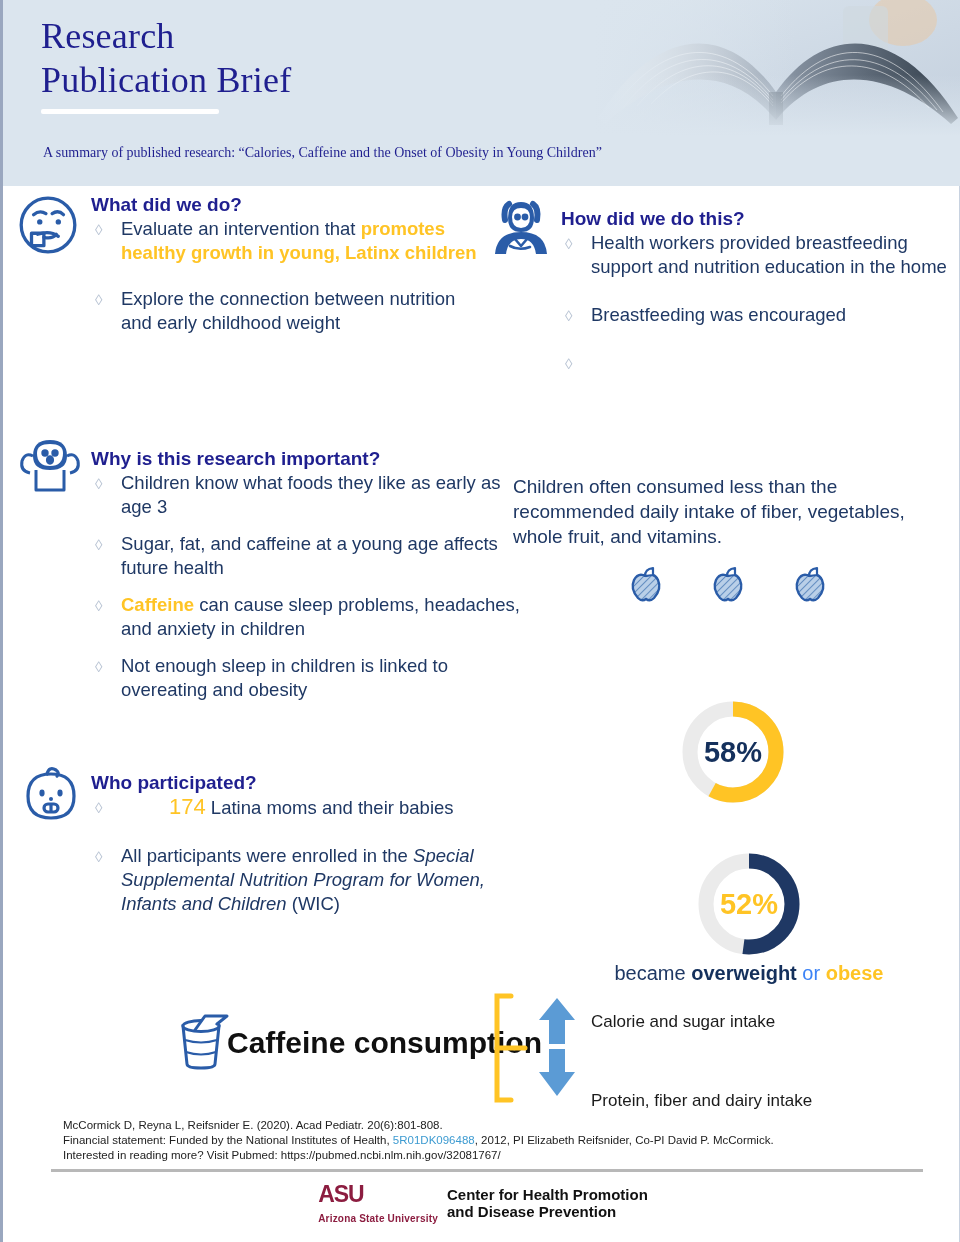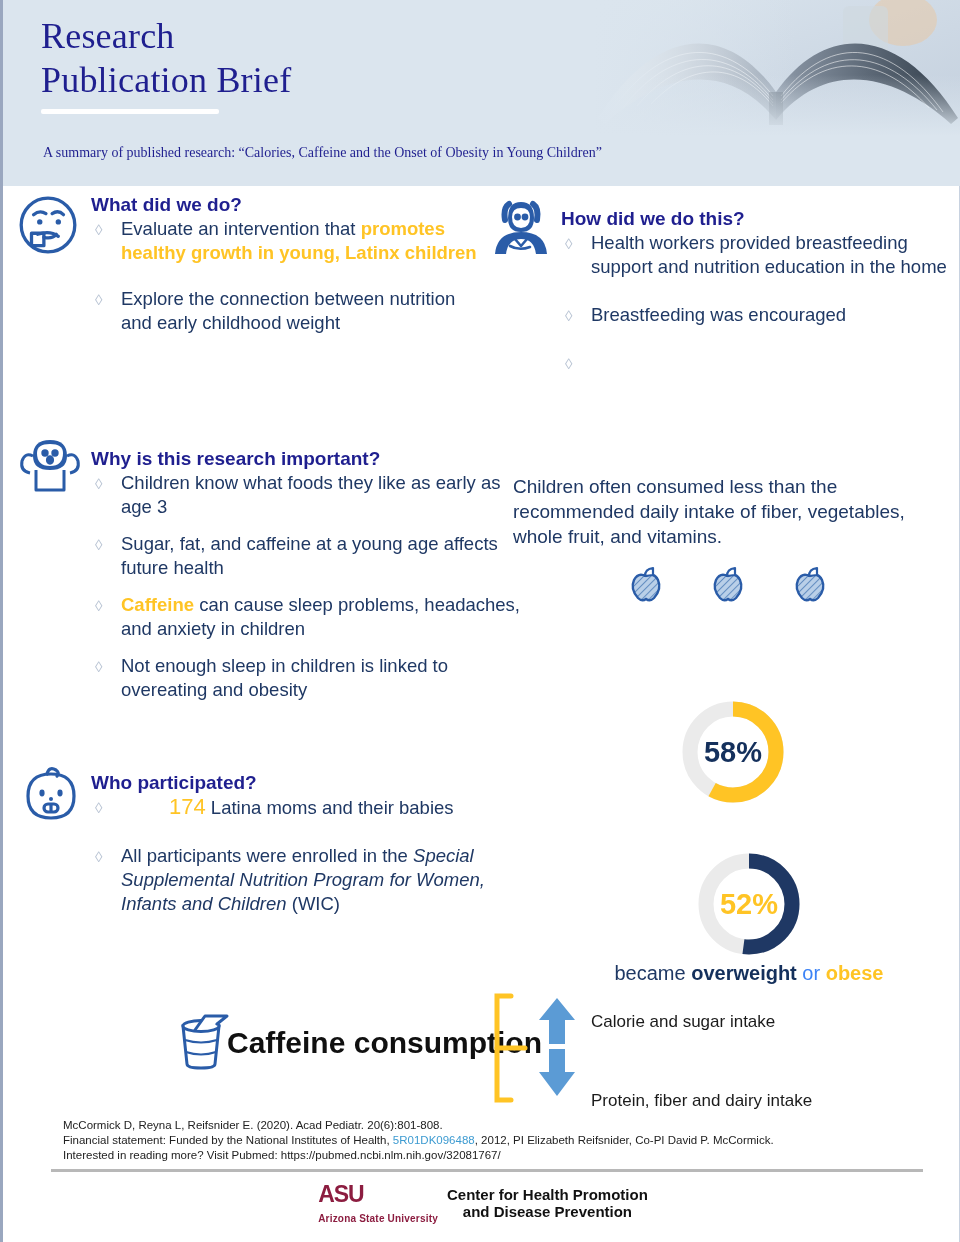--- a/index.html
+++ b/index.html
@@ -61,21 +61,21 @@
 
   
   .footer{position:absolute;left:0;top:1118px;width:960px;}
   .cite{margin-left:60px;font-size:11.5px;line-height:15px;color:#222;}
   .cite .lnk{color:#3d9bd1;}
   .foot-rule{margin:6px 0 0 48px;width:872px;height:3px;background:#b8b8b8;}
   .asu{display:flex;justify-content:center;align-items:flex-start;gap:9px;margin-top:12px;}
   .asu-mark{font-family:"Liberation Sans",sans-serif;font-weight:bold;font-size:23px;
             color:#8c1d40;letter-spacing:-1px;line-height:20px;}
   .asu-sub{font-size:10px;color:#8c1d40;font-weight:bold;margin-top:9px;letter-spacing:.2px;}
-  .asu-text{font-size:15px;font-weight:bold;color:#111;line-height:17px;text-align:center;}
+  .asu-text{font-size:15px;font-weight:bold;color:#111;line-height:17px;}
 </style>
 </head>
 <body>
 
 <div class="page">
 
   <div class="header">
 
     <div class="header-photo">
       <svg width="370" height="136" viewBox="0 0 370 136">

